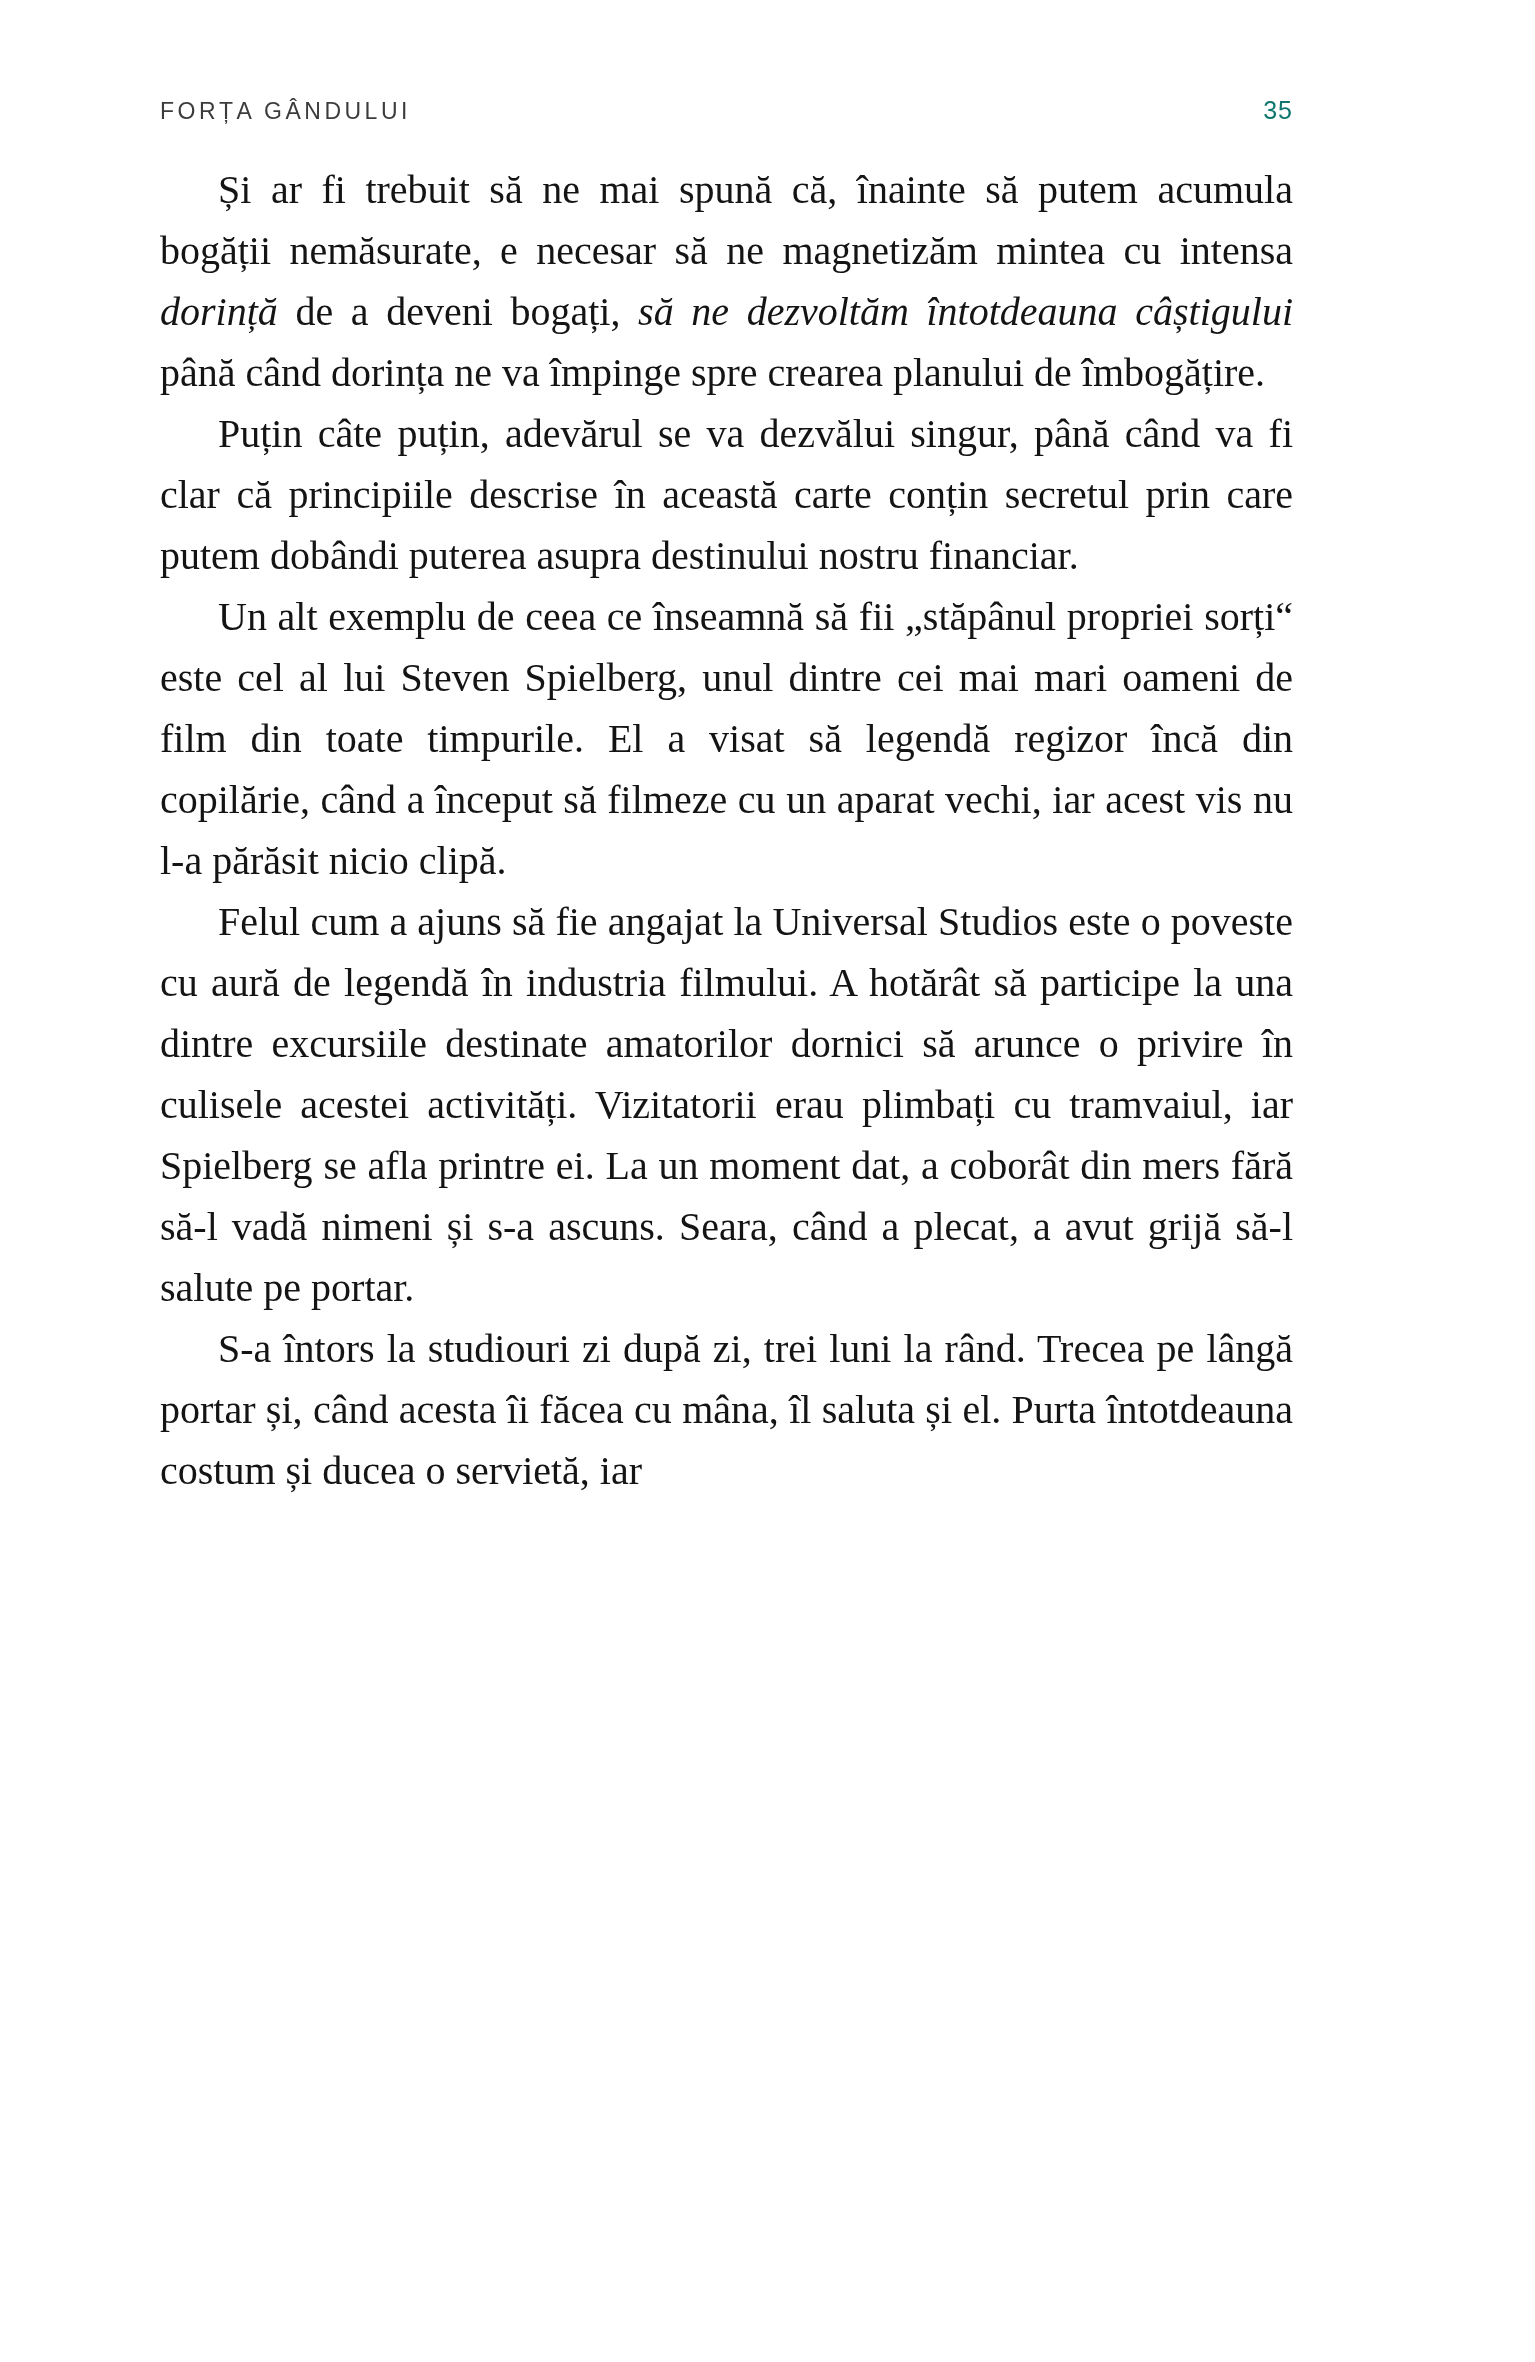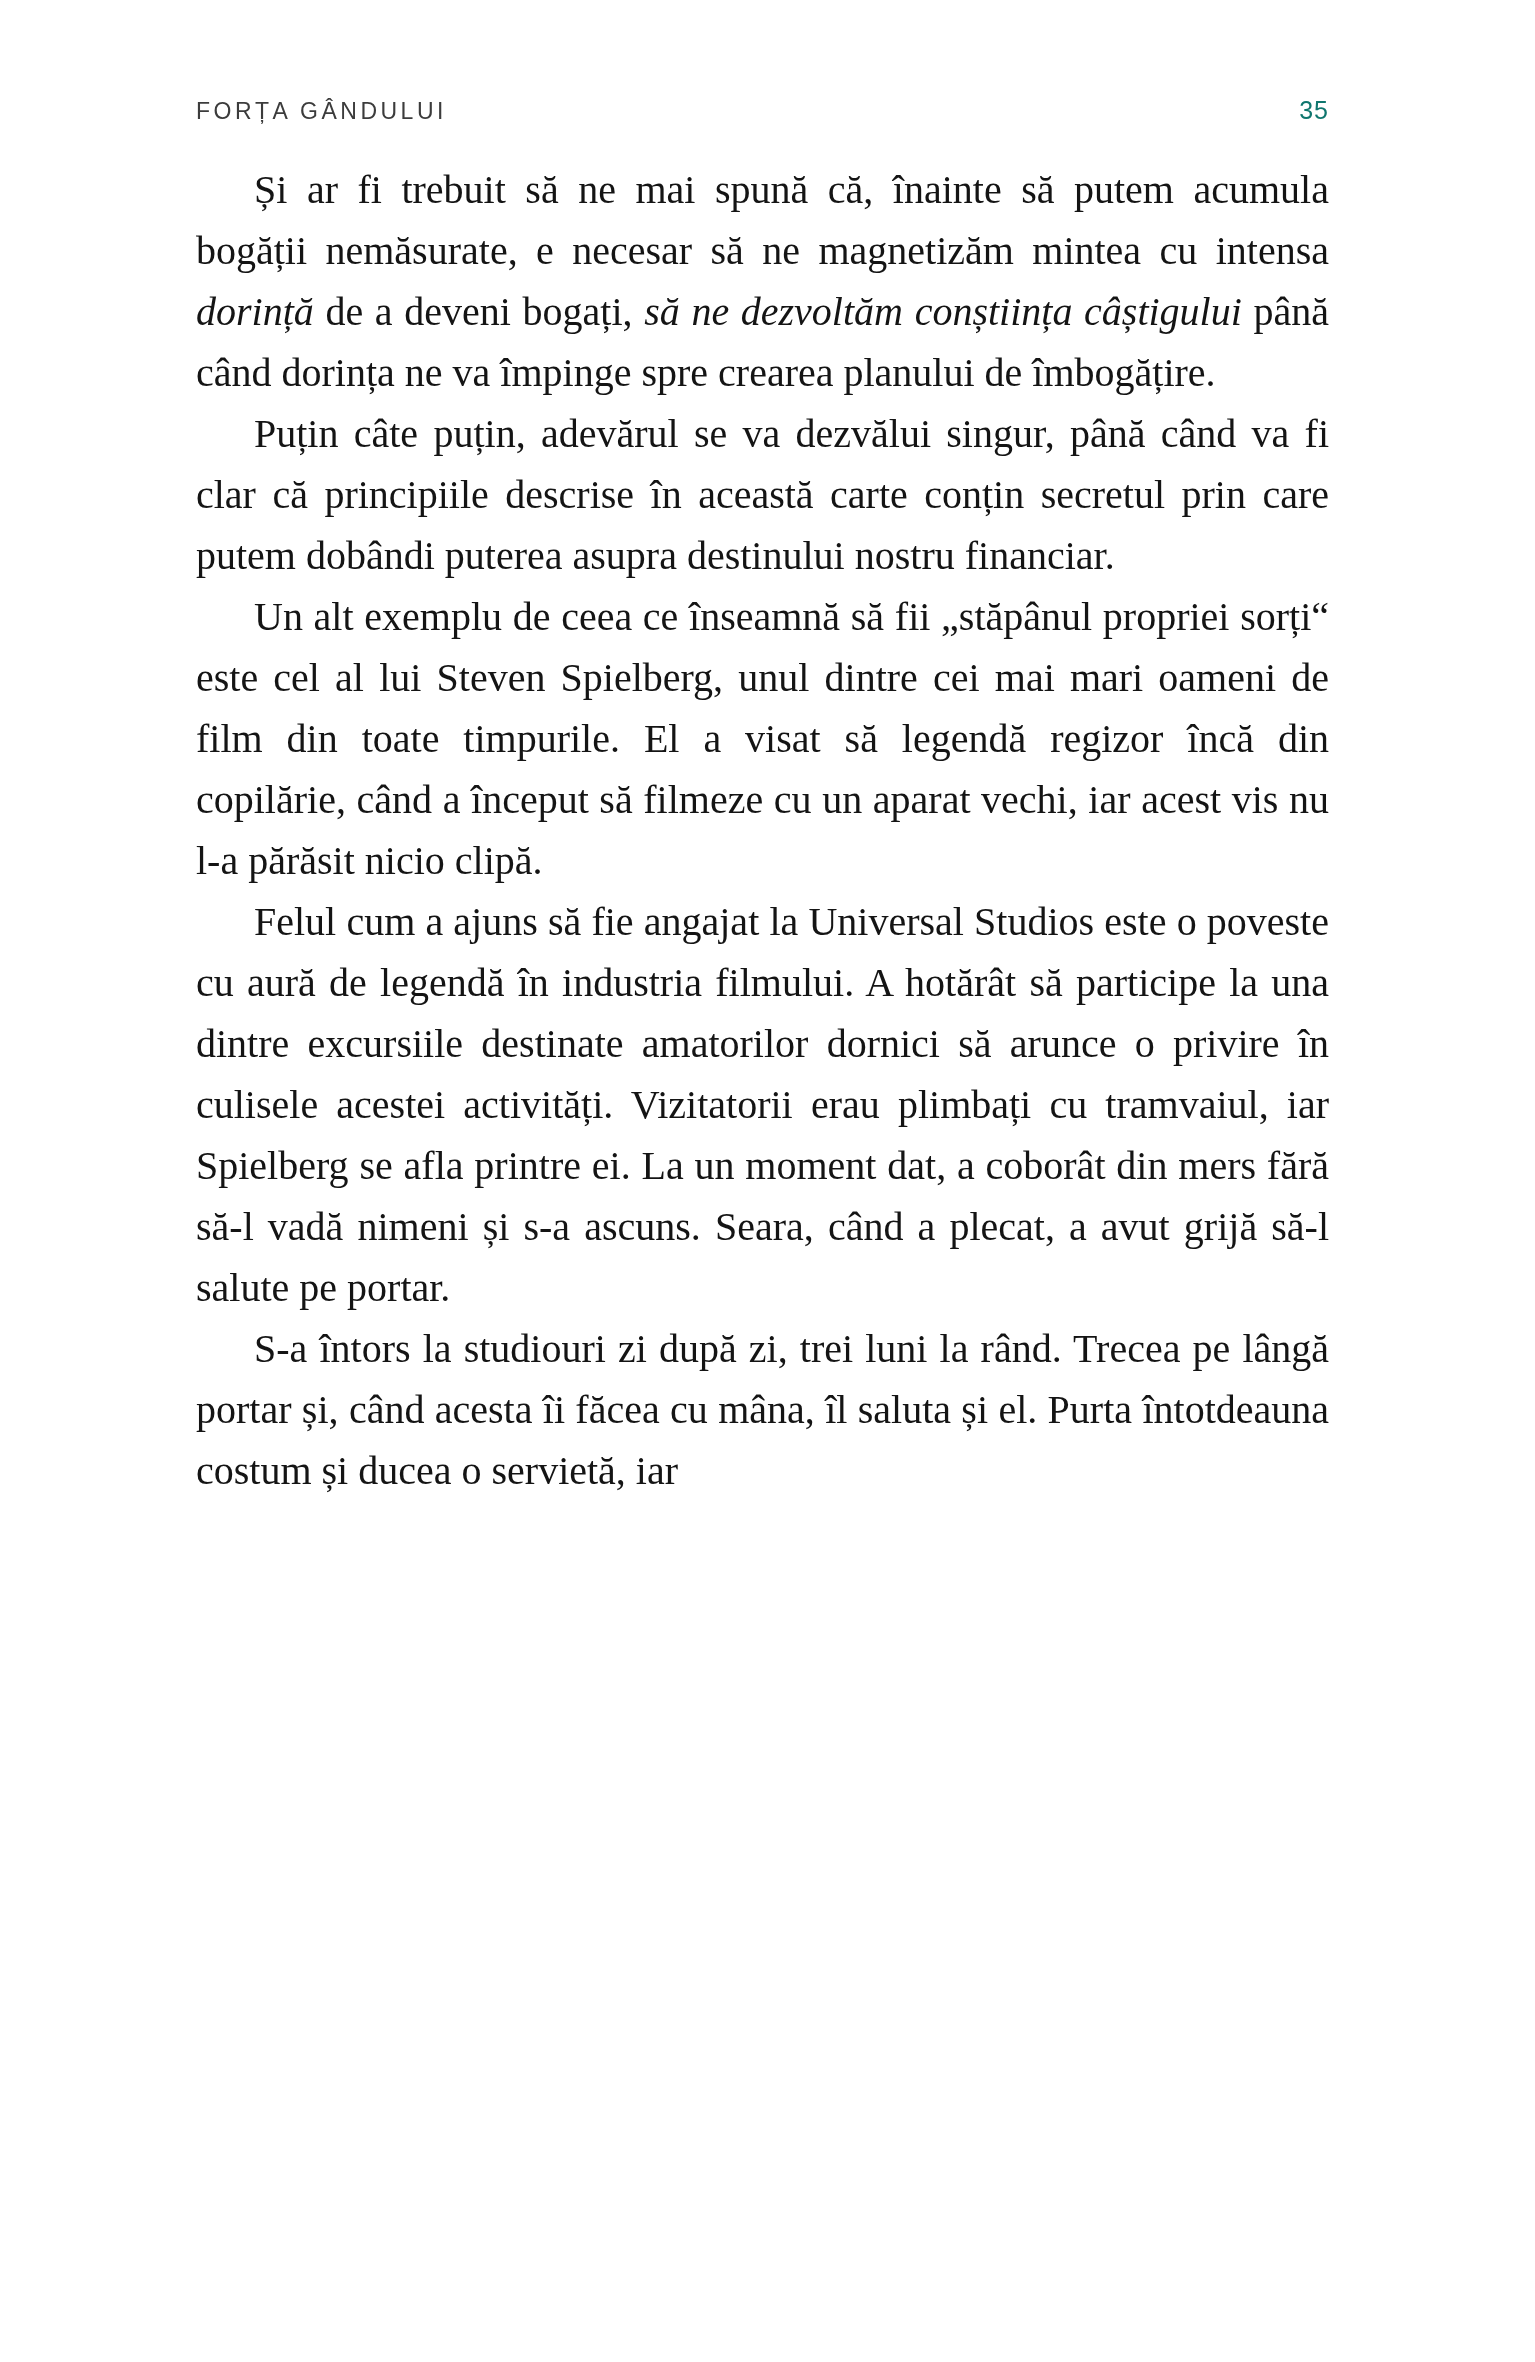--- a/index.html
+++ b/index.html
@@ -8,21 +8,20 @@
     background: #ffffff;
   }
   .page {
     position: relative;
     width: 1366px;
     height: 2362px;
     background: #ffffff;
     box-sizing: border-box;
     padding: 96px 73px 0 160px;
     overflow: hidden;
-    margin-left: 36px;
   }
   .page-header {
     display: flex;
     justify-content: space-between;
     align-items: baseline;
     font-family: "Liberation Sans", sans-serif;
     color: #3c3c3c;
   }
   .running-head {
     font-size: 23px;
@@ -56,21 +55,21 @@
 
 <div class="page">
 
   <header class="page-header">
     <span class="running-head">FORȚA GÂNDULUI</span>
     <span class="page-number">35</span>
   </header>
 
   <main class="page-body">
 
-    <p class="para"><span>Și ar fi trebuit să ne mai spună că, înainte să putem acumula bogății nemăsurate, e necesar să ne magnetizăm mintea cu intensa </span><em>dorință</em><span> de a deveni bogați, </span><em>să ne dezvoltăm conștiința câștigului</em><span> până când dorința ne va împinge spre crearea planului de îmbogățire.</span></p>
+    <p class="para"><span>Și ar fi trebuit să ne mai spună că, înainte să putem acumula bogății nemăsurate, e necesar să ne magnetizăm mintea cu intensa </span><em>dorință</em><span> de a deveni bogați, </span><em>să ne dezvoltăm întotdeauna câștigului</em><span> până când dorința ne va împinge spre crearea planului de îmbogățire.</span></p>
 
 
     <p class="para"><span>Puțin câte puțin, adevărul se va dezvălui singur, până când va fi clar că principiile descrise în această carte conțin secretul prin care putem dobândi puterea asupra destinului nostru financiar.</span></p>
 
     <p class="para"><span>Un alt exemplu de ceea ce înseamnă să fii „stăpânul propriei sorți“ este cel al lui Steven Spielberg, unul dintre cei mai mari oameni de film din toate timpurile. El a visat să legendă regizor încă din copilărie, când a început să filmeze cu un aparat vechi, iar acest vis nu l-a părăsit nicio clipă.</span></p>
 
     <p class="para"><span>Felul cum a ajuns să fie angajat la Universal Studios este o poveste cu aură de legendă în industria filmului. A hotărât să participe la una dintre excursiile destinate amatorilor dornici să arunce o privire în culisele acestei activități. Vizitatorii erau plimbați cu tramvaiul, iar Spielberg se afla printre ei. La un moment dat, a coborât din mers fără să-l vadă nimeni și s-a ascuns. Seara, când a plecat, a avut grijă să-l salute pe portar.</span></p>
 
     <p class="para"><span>S-a întors la studiouri zi după zi, trei luni la rând. Trecea pe lângă portar și, când acesta îi făcea cu mâna, îl saluta și el. Purta întotdeauna costum și ducea o servietă, iar</span></p>
 

